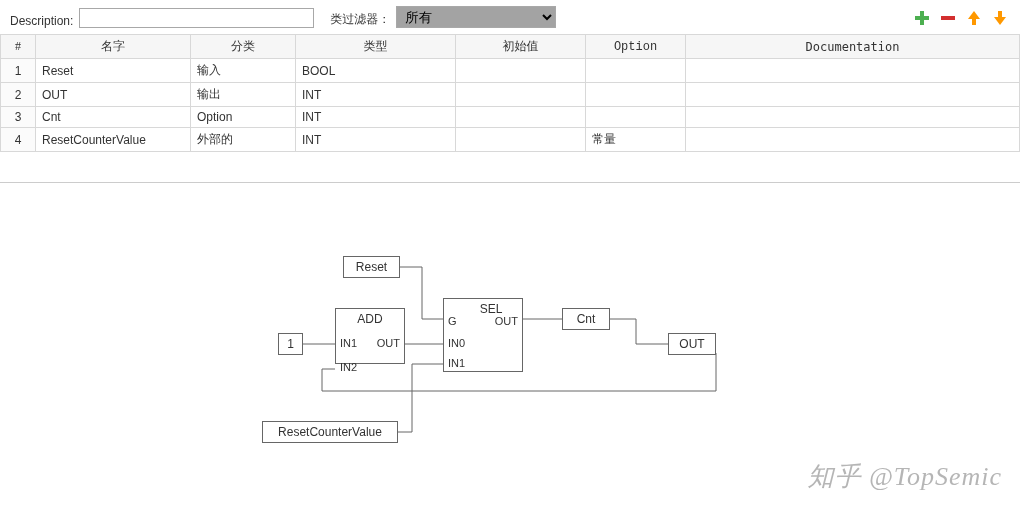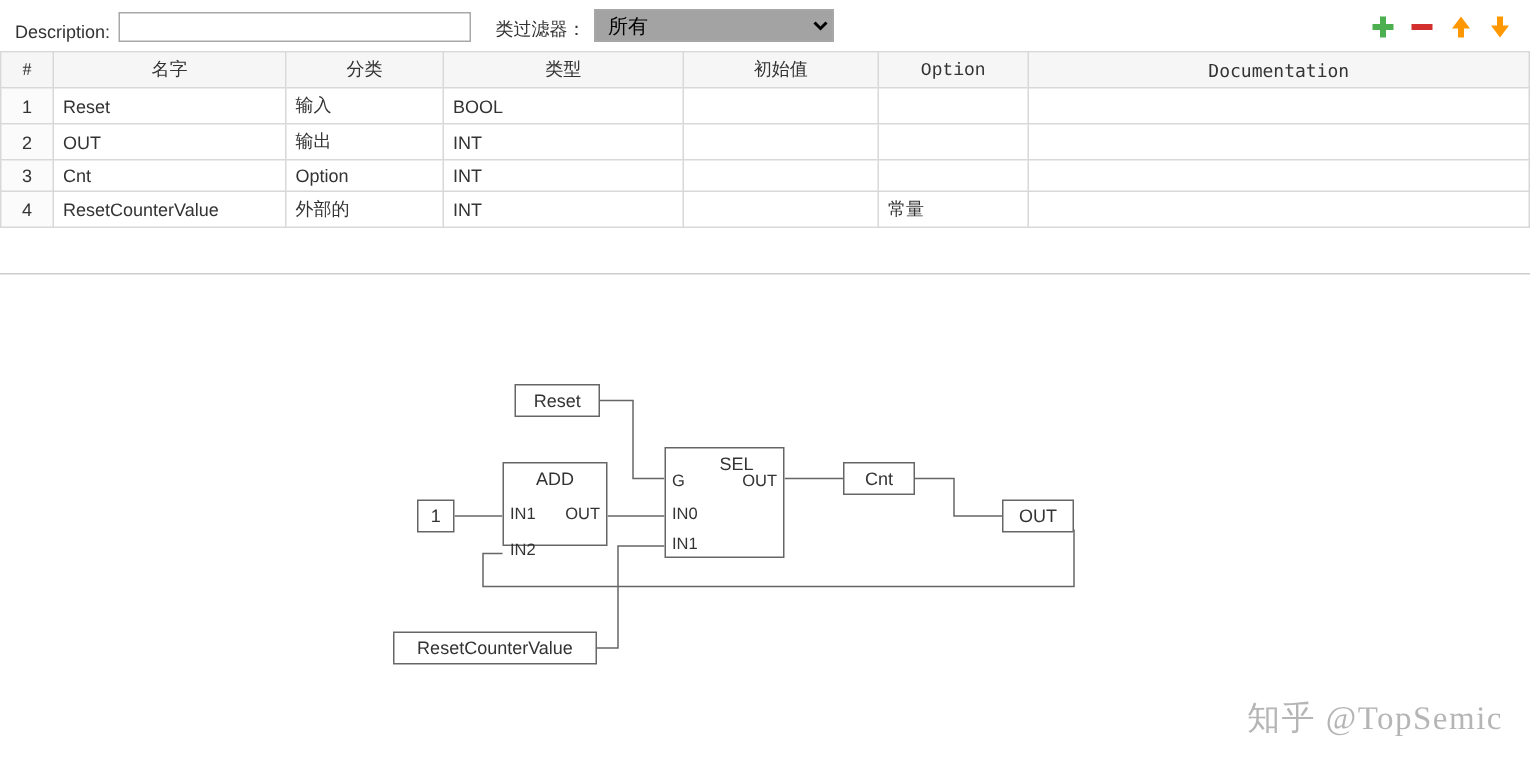--- a/index.html
+++ b/index.html
@@ -116,21 +116,22 @@
   }
   svg.wires path, svg.wires line, svg.wires polyline {
     stroke: #666;
     stroke-width: 1;
     fill: none;
   }
   .watermark {
     position: absolute;
     right: 18px;
     bottom: 12px;
-    font-size: 22px;
+    font-size: 26px;
+    font-style: italic;
     font-family: Georgia, serif;
     color: rgba(120,120,120,0.55);
     letter-spacing: 1px;
   }
 </style>
 </head>
 <body>
 
 <div class="top-bar">
   <span class="label">Description:</span>

